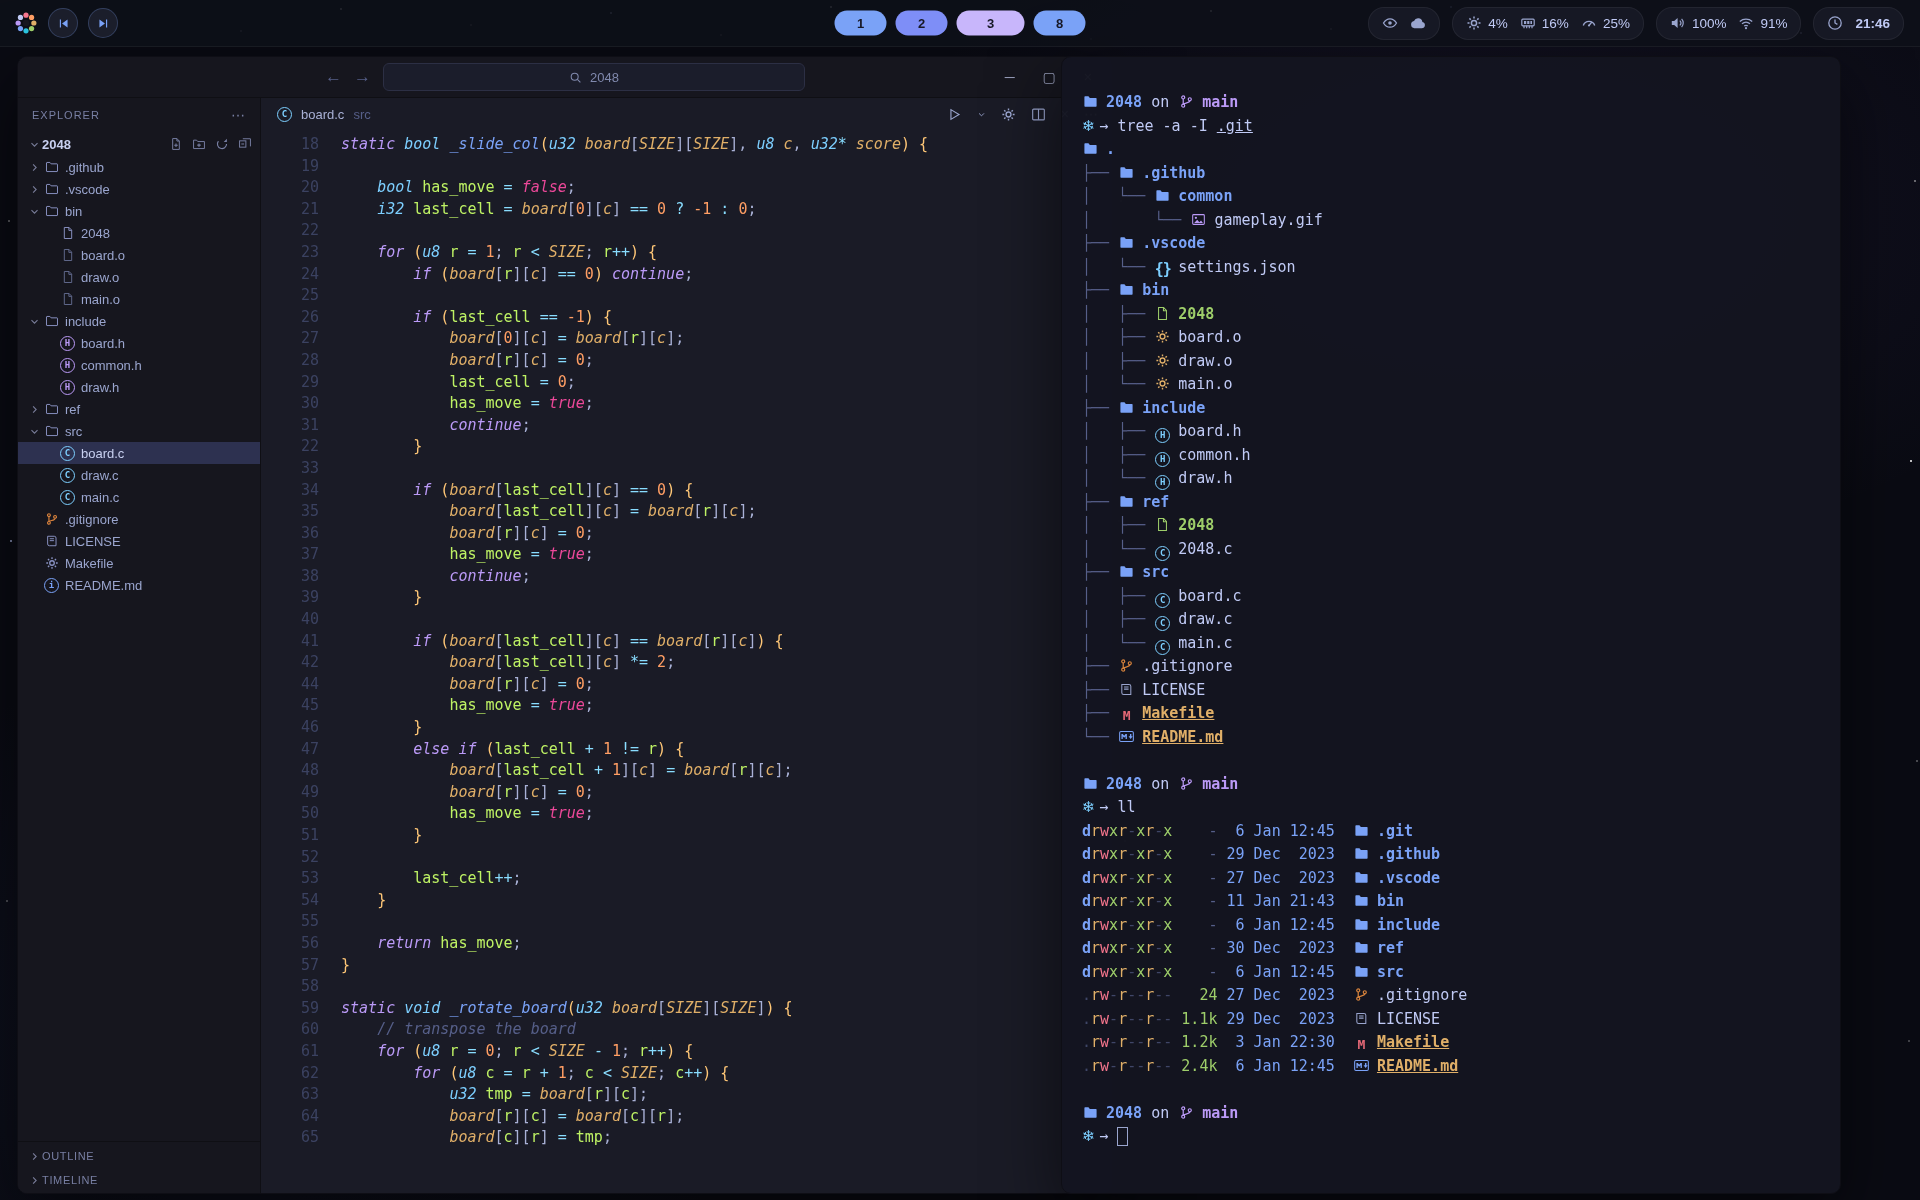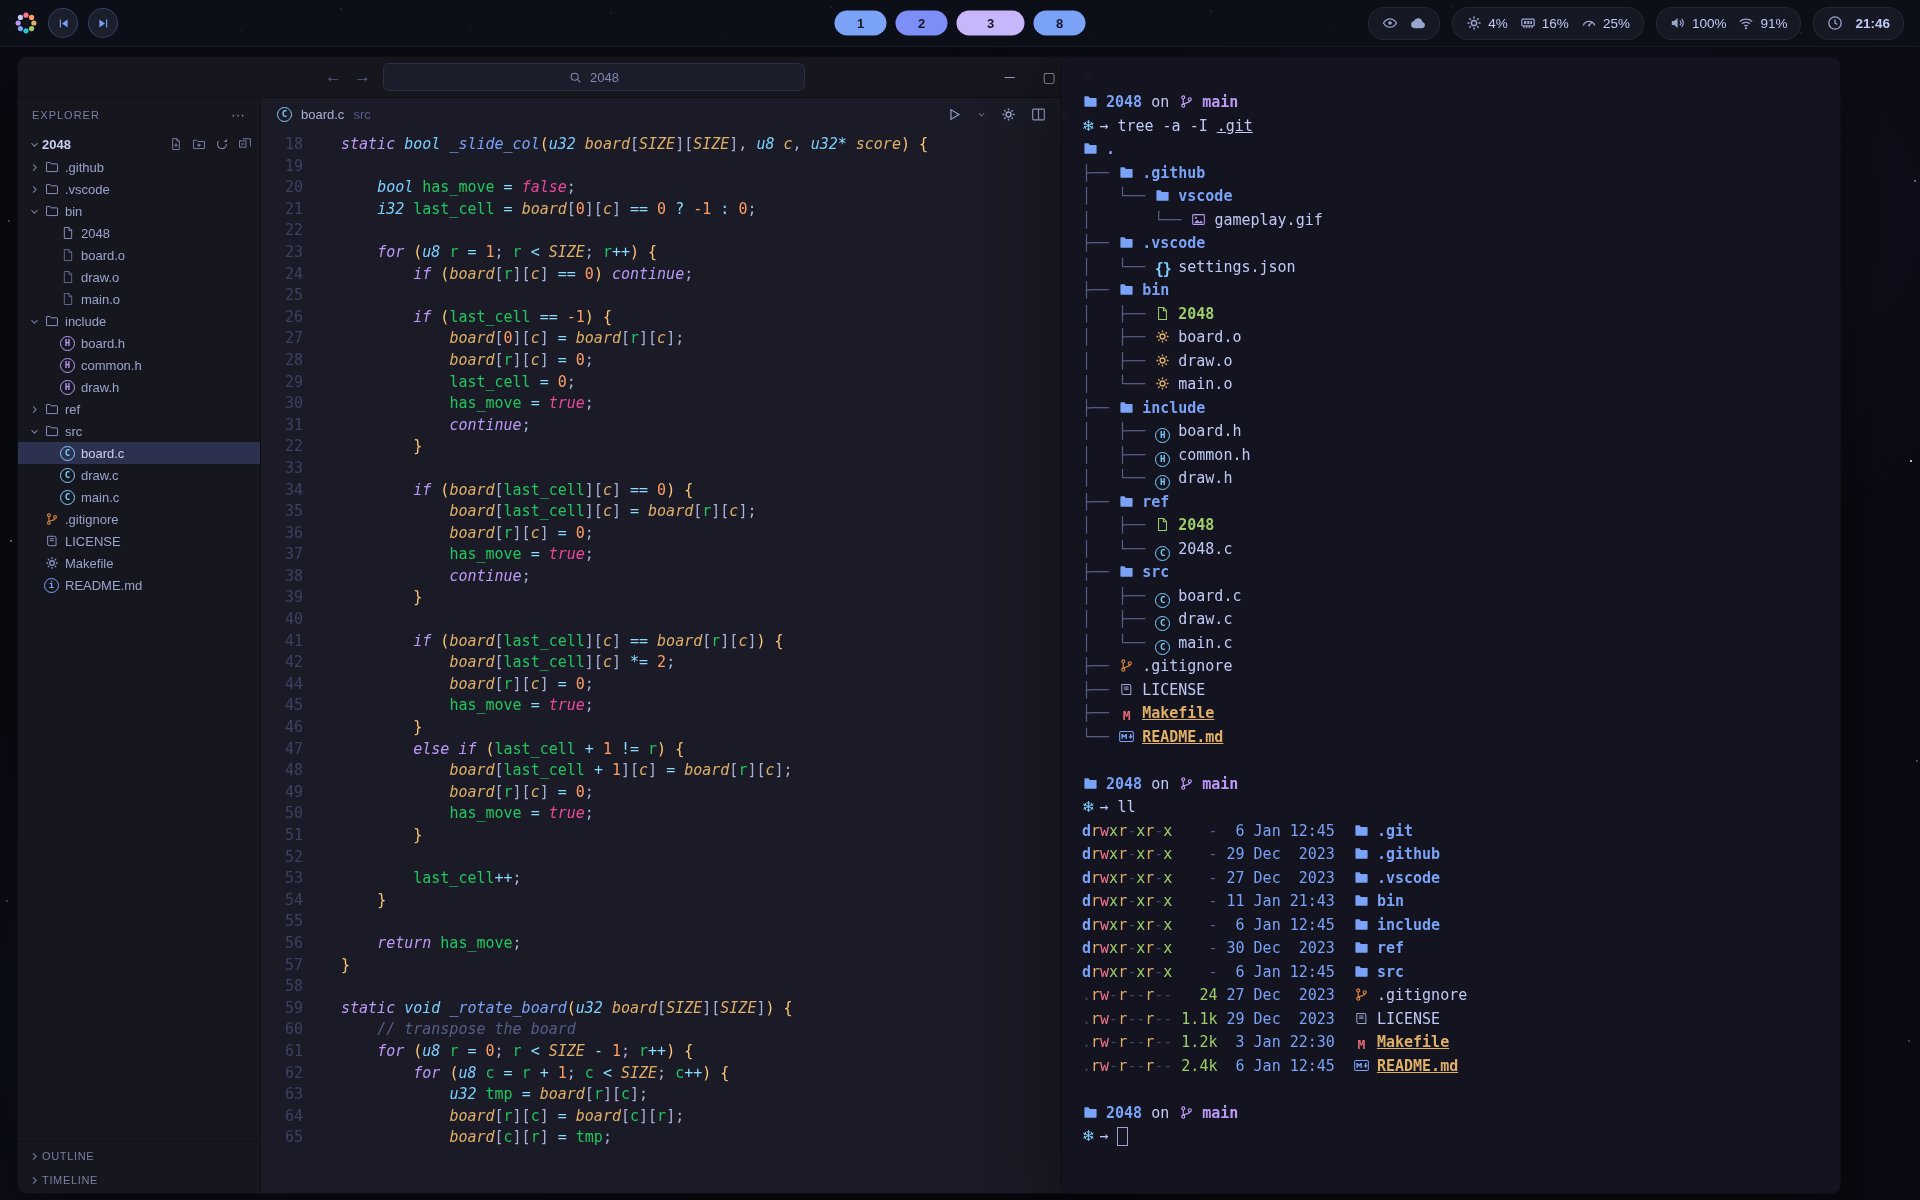--- a/index.html
+++ b/index.html
@@ -94,27 +94,27 @@
   .editor{flex:1;display:flex;flex-direction:column;background:#1a1b26;position:relative;min-width:0;}
   .bcrumb{height:32px;display:flex;align-items:center;gap:9px;padding-left:16px;color:#a9b1d6;font-size:13px;}
   .bc-hint{color:#565f89;}
   .etools{position:absolute;right:14px;top:8px;display:flex;gap:15px;align-items:center;color:#9aa5ce;}
   .etools .ic svg{width:15px;height:15px;}
   .etools .sm svg{width:9px;height:9px;transform:rotate(90deg);}
   .etools span{cursor:pointer;}
   .txtic{font-size:14px;}
   .code{flex:1;overflow:hidden;font-family:"DejaVu Sans Mono",monospace;font-size:15px;padding:4px 0 0 8px;}
   .crow{display:flex;height:21.6px;line-height:21.6px;}
-  .ln{width:50px;text-align:center;padding-right:22px;color:#3b4261;flex:none;}
+  .ln{width:50px;text-align:right;padding-right:22px;color:#3b4261;flex:none;}
   .lc{white-space:pre;}
   .s-k{color:#bb9af7;font-style:italic}
   .s-t{color:#7dcfff;font-style:italic}
   .s-fn{color:#7aa2f7;font-style:italic}
   .s-p{color:#e0af68;font-style:italic}
-  .s-v{color:#22c55e}
+  .s-v{color:#bef264}
   .s-num{color:#ff9e64}
   .s-bool{color:#ec4899;font-style:italic}
   .s-op{color:#89ddff}
   .s-pt{color:#a9b1d6}
   .s-br{color:#ffc777}
   .s-cm{color:#565f89;font-style:italic}
 
   
   .tline{white-space:pre;min-height:23.5px;}
   .tline .ic{width:17px;height:16px;margin-right:7px;vertical-align:-2px;}
@@ -787,21 +787,21 @@
           </svg></span><span class="tgit">main</span></div>
       <div class="tline"><span class="tsnow">❄ </span><span class="tarrow">→ </span><span class="tfg">tree -a -I </span><span class="tfg tu">.git</span></div>
       <div class="tline"><span class="ic tic-blue"><svg viewBox="0 0 16 16">
             <path fill="currentColor" d="M1.5 3.2c0-.4.3-.7.7-.7h3.6l1.5 1.7h6.5c.4 0 .7.3.7.7v7.9c0 .4-.3.7-.7.7H2.2c-.4 0-.7-.3-.7-.7z"></path>
           </svg></span><span class="tdir">.</span></div>
       <div class="tline"><span class="ttree">├── </span><span class="ic tic-blue"><svg viewBox="0 0 16 16">
             <path fill="currentColor" d="M1.5 3.2c0-.4.3-.7.7-.7h3.6l1.5 1.7h6.5c.4 0 .7.3.7.7v7.9c0 .4-.3.7-.7.7H2.2c-.4 0-.7-.3-.7-.7z"></path>
           </svg></span><span class="tdir">.github</span></div>
       <div class="tline"><span class="ttree">│   └── </span><span class="ic tic-blue"><svg viewBox="0 0 16 16">
             <path fill="currentColor" d="M1.5 3.2c0-.4.3-.7.7-.7h3.6l1.5 1.7h6.5c.4 0 .7.3.7.7v7.9c0 .4-.3.7-.7.7H2.2c-.4 0-.7-.3-.7-.7z"></path>
-          </svg></span><span class="tdir">vscode</span></div>
+          </svg></span><span class="tdir">common</span></div>
       <div class="tline"><span class="ttree">│       └── </span><span class="ic tic-mag"><svg viewBox="0 0 16 16">
             <rect x="1.8" y="2.8" width="12.4" height="10.4" rx="1" fill="none" stroke="currentColor" stroke-width="1.1"></rect>
             <circle cx="5.2" cy="6.2" r="1.2" fill="currentColor"></circle>
             <path fill="currentColor" d="M3.4 11.8l3.2-3.6 2.3 2.7 1.8-1.8 2 2.7z"></path>
           </svg></span><span class="tfg">gameplay.gif</span></div>
       <div class="tline"><span class="ttree">├── </span><span class="ic tic-blue"><svg viewBox="0 0 16 16">
             <path fill="currentColor" d="M1.5 3.2c0-.4.3-.7.7-.7h3.6l1.5 1.7h6.5c.4 0 .7.3.7.7v7.9c0 .4-.3.7-.7.7H2.2c-.4 0-.7-.3-.7-.7z"></path>
           </svg></span><span class="tdir">.vscode</span></div>
       <div class="tline"><span class="ttree">│   └── </span><span class="ic tic-cyan"><span class="braces">{}</span></span><span class="tfg">settings.json</span></div>
       <div class="tline"><span class="ttree">├── </span><span class="ic tic-blue"><svg viewBox="0 0 16 16">

